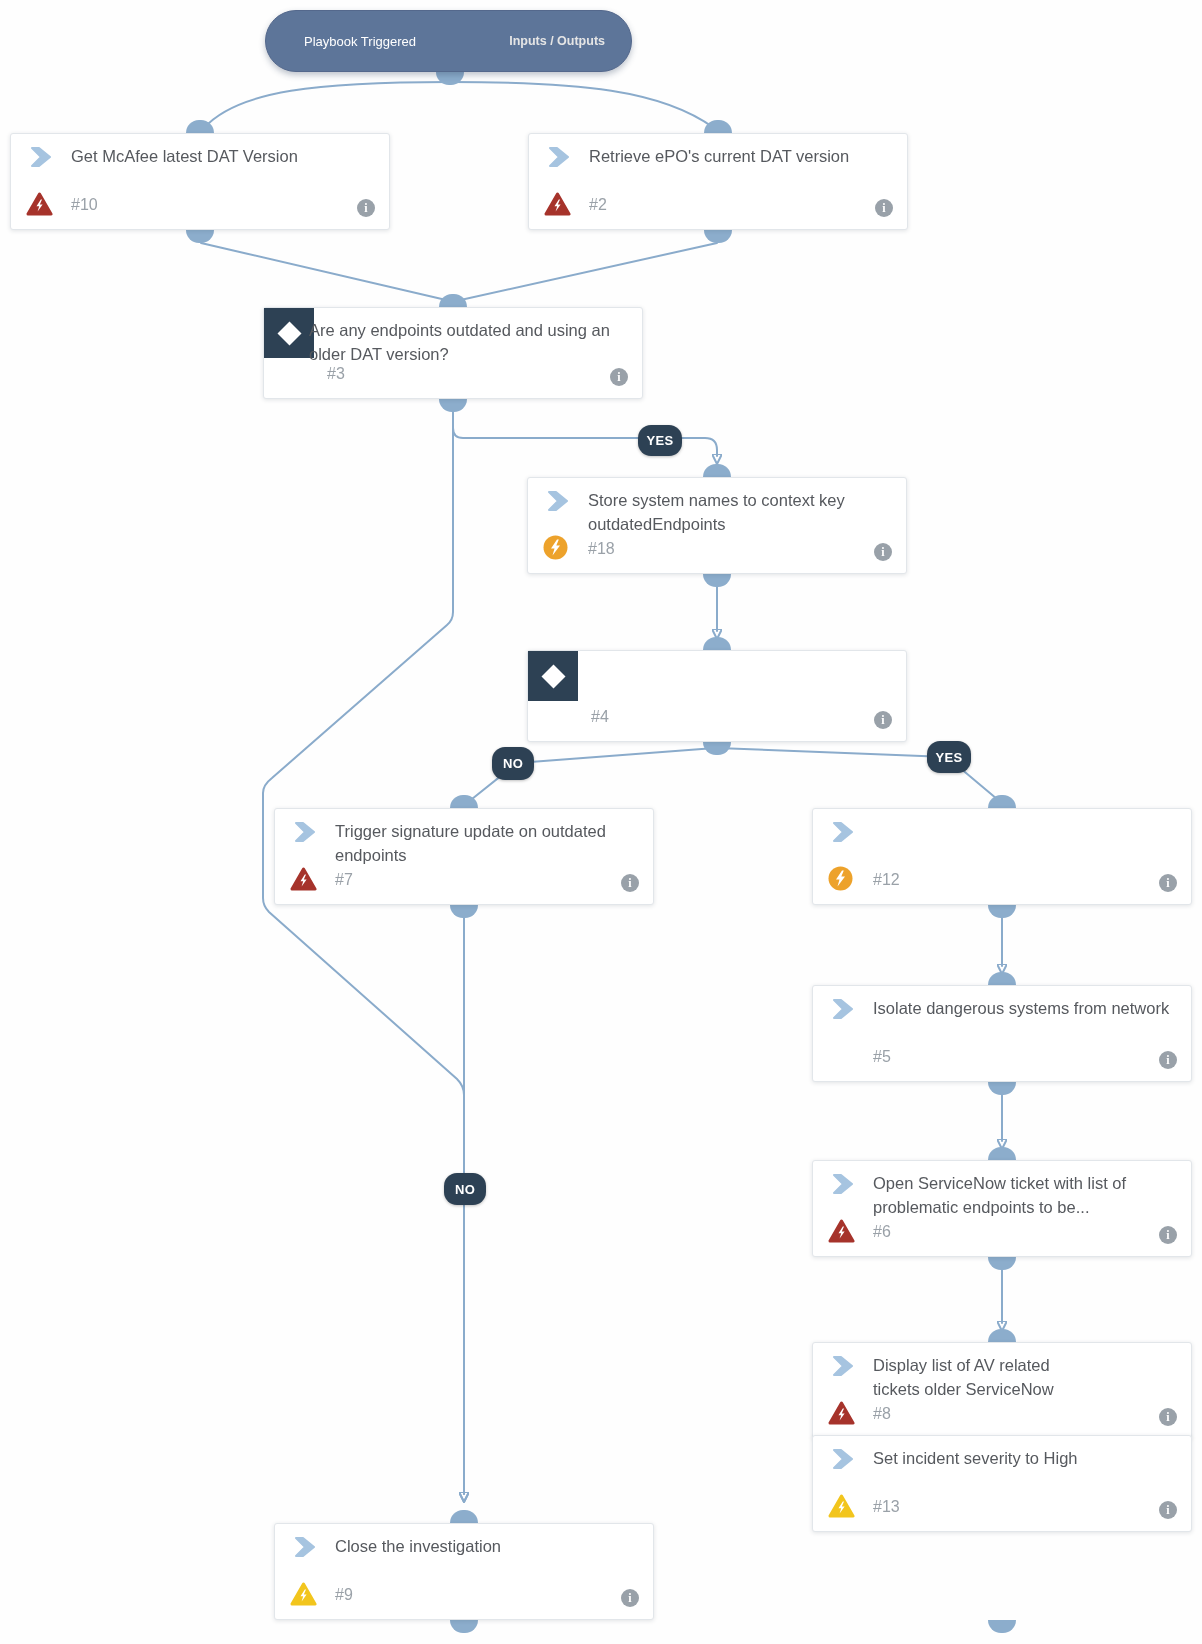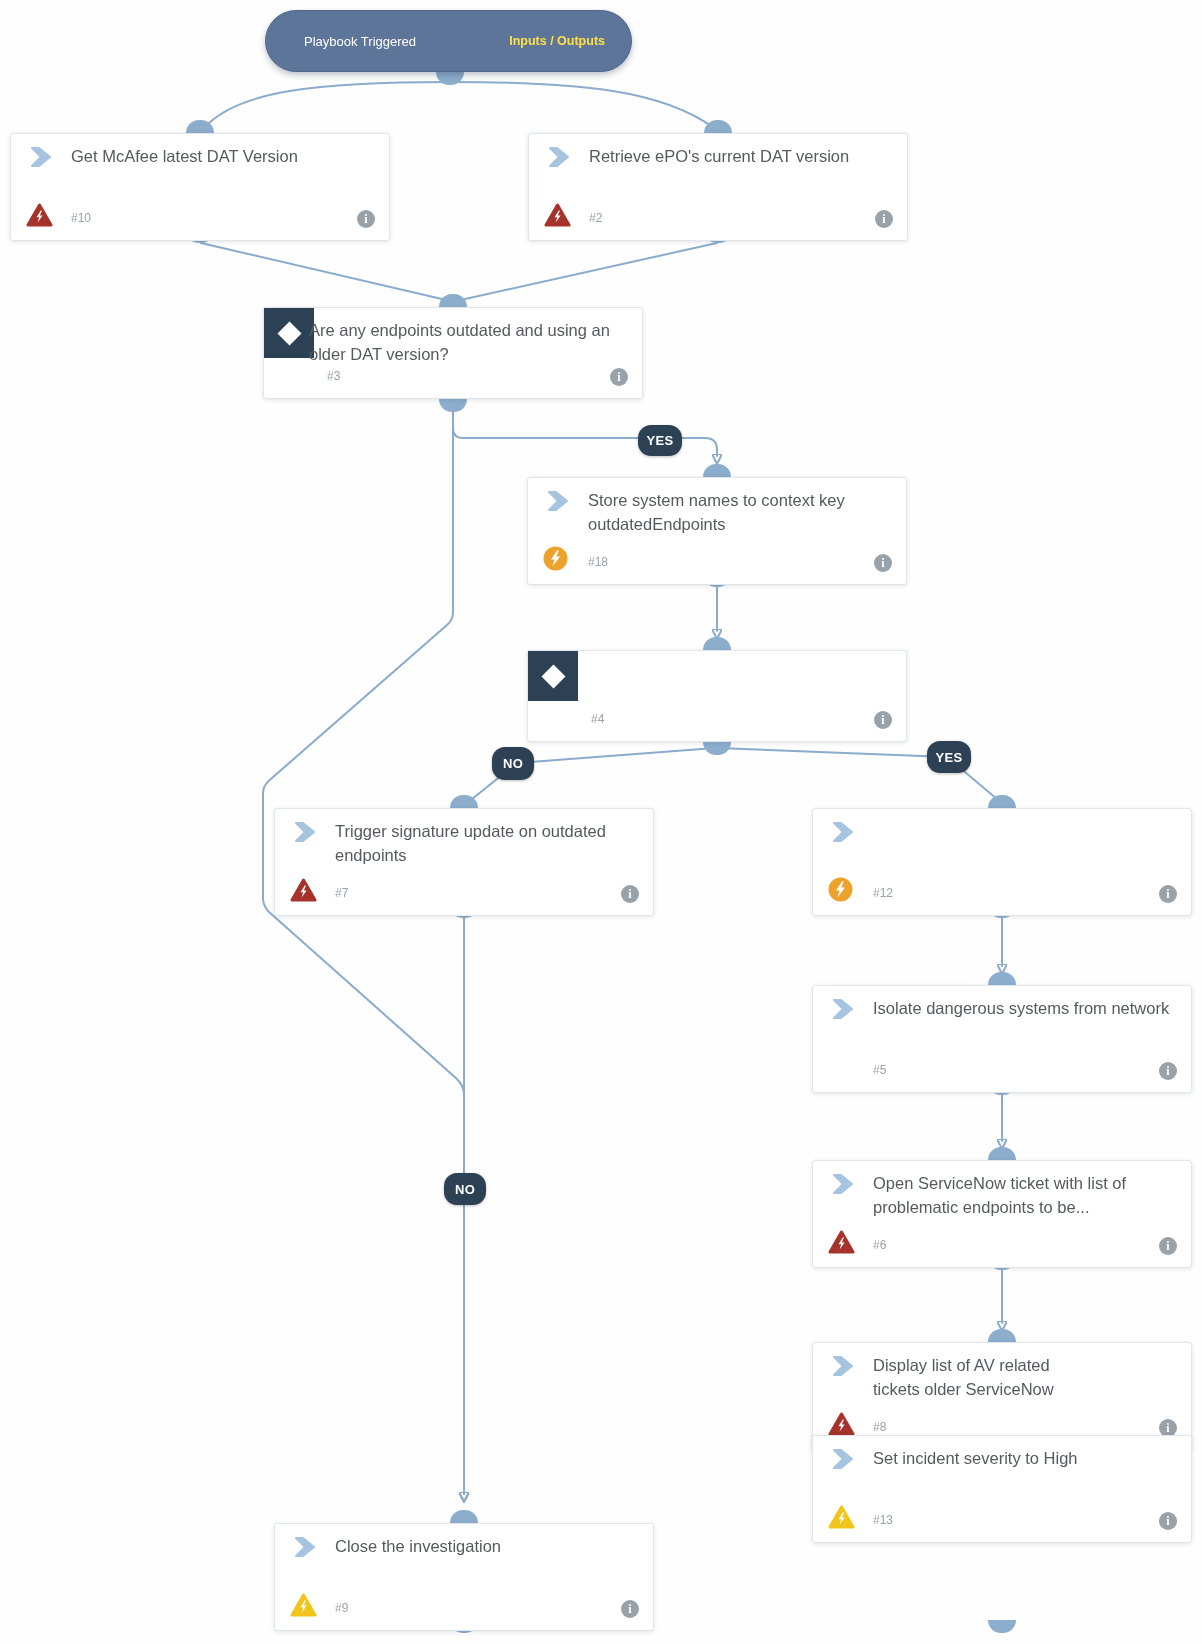--- a/index.html
+++ b/index.html
@@ -5,42 +5,42 @@
   html,body{margin:0;padding:0;background:#fff;}
   .canvas{position:relative;width:1202px;height:1644px;background:#fefefe;overflow:hidden;
           font-family:"Liberation Sans",sans-serif;}
   .edges{position:absolute;left:0;top:0;z-index:1;}
   .edges path{stroke:#8aabcb;stroke-width:2;fill:none;stroke-linecap:round;stroke-linejoin:round;}
   .dome{position:absolute;width:28px;height:13px;background:#8cadcc;z-index:2;}
   .dome.top{border-radius:14px 14px 0 0;}
   .dome.bot{border-radius:0 0 14px 14px;}
   .node{position:absolute;width:380px;background:#fff;border:1px solid #e2e6ea;border-radius:3px;
         box-shadow:0 1px 4px rgba(31,45,61,.13);z-index:3;box-sizing:border-box;}
-  .node.task{height:108px;}
+  .node.task{height:97px;}
   .node.cond{height:92px;}
   .title{position:absolute;left:60px;top:10px;right:14px;font-size:16.5px;line-height:24px;color:#56595e;}
   .cond .title{left:45px;}
   .chev{position:absolute;left:20px;top:13px;}
-  .num{position:absolute;left:60px;bottom:15px;font-size:12px;color:#9aa1a8;}
+  .num{position:absolute;left:60px;bottom:15px;font-size:16px;color:#9aa1a8;}
   .cond .num{left:63px;}
   .status{position:absolute;left:15px;bottom:9px;}
   .info{position:absolute;right:14px;bottom:12px;width:18px;height:18px;border-radius:50%;
         background:#99a1a9;color:#fff;font-size:12px;font-weight:bold;text-align:center;line-height:18px;
         font-family:"Liberation Serif",serif;cursor:pointer;}
   .cbadge{position:absolute;left:0;top:0;width:50px;height:50px;background:#2d4154;
           display:flex;align-items:center;justify-content:center;}
   .diamond{width:17px;height:17px;background:#fff;transform:rotate(45deg);}
   .badge{position:absolute;z-index:4;background:#2d4154;color:#fff;font-size:13px;font-weight:bold;
          display:flex;align-items:center;justify-content:center;border-radius:13px;
          box-shadow:0 1px 3px rgba(0,0,0,.25);letter-spacing:.3px;}
   .pill{position:absolute;left:265px;top:10px;width:367px;height:62px;background:#5d7599;
         border:1px solid #54688c;border-radius:32px;display:flex;align-items:center;z-index:3;
         box-shadow:0 3px 6px rgba(40,60,90,.3);box-sizing:border-box;}
   .pill .ptitle{color:#ffffff;font-size:13px;margin-left:38px;}
-  .pill .ptab{margin-left:auto;margin-right:26px;color:#fde047;font-size:12.5px;font-weight:bold;cursor:pointer;}
+  .pill .ptab{margin-left:auto;margin-right:26px;color:#e5e5e5;font-size:12.5px;font-weight:bold;cursor:pointer;}
 </style>
 </head>
 <body>
 
 <div class="canvas">
 
   <svg class="edges" width="1202" height="1644" viewBox="0 0 1202 1644">
     <defs>
       <marker id="arr" viewBox="0 0 10 10" refX="2" refY="5" markerWidth="11" markerHeight="10" orient="auto" markerUnits="userSpaceOnUse">
         <path d="M0,0 L10,5 L0,10 Z" fill="#7ea2c4" stroke="none"></path>

